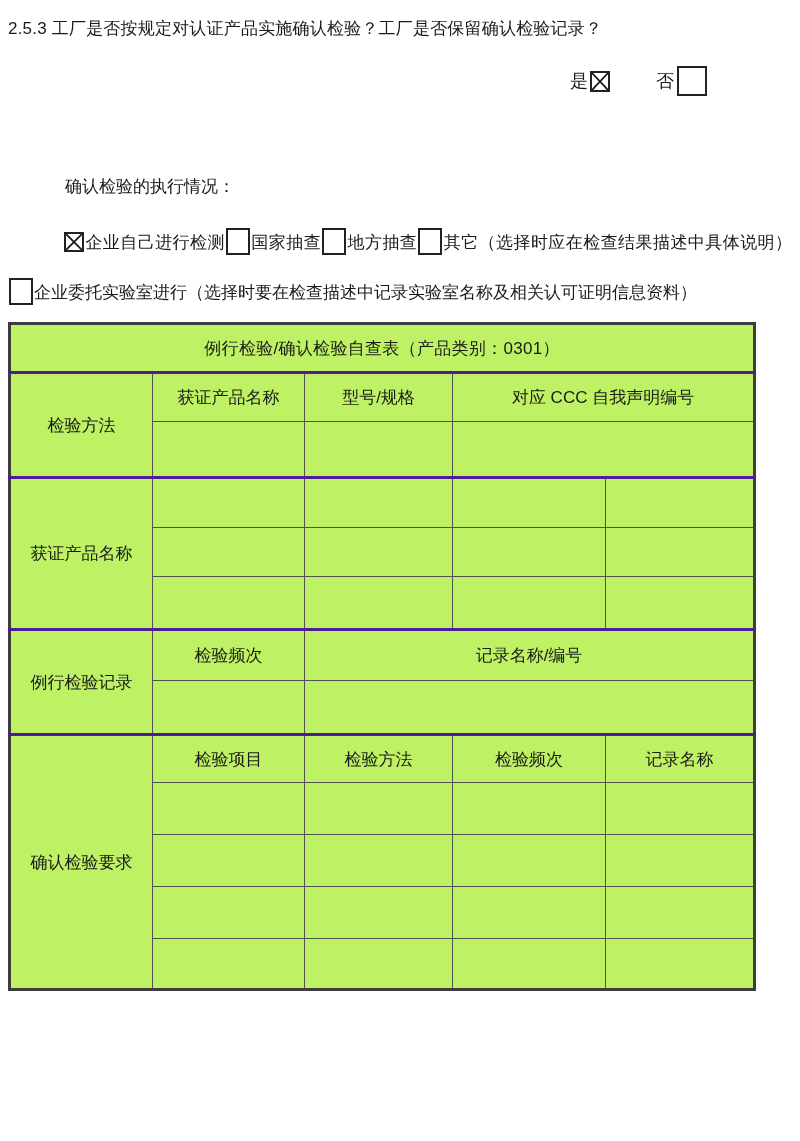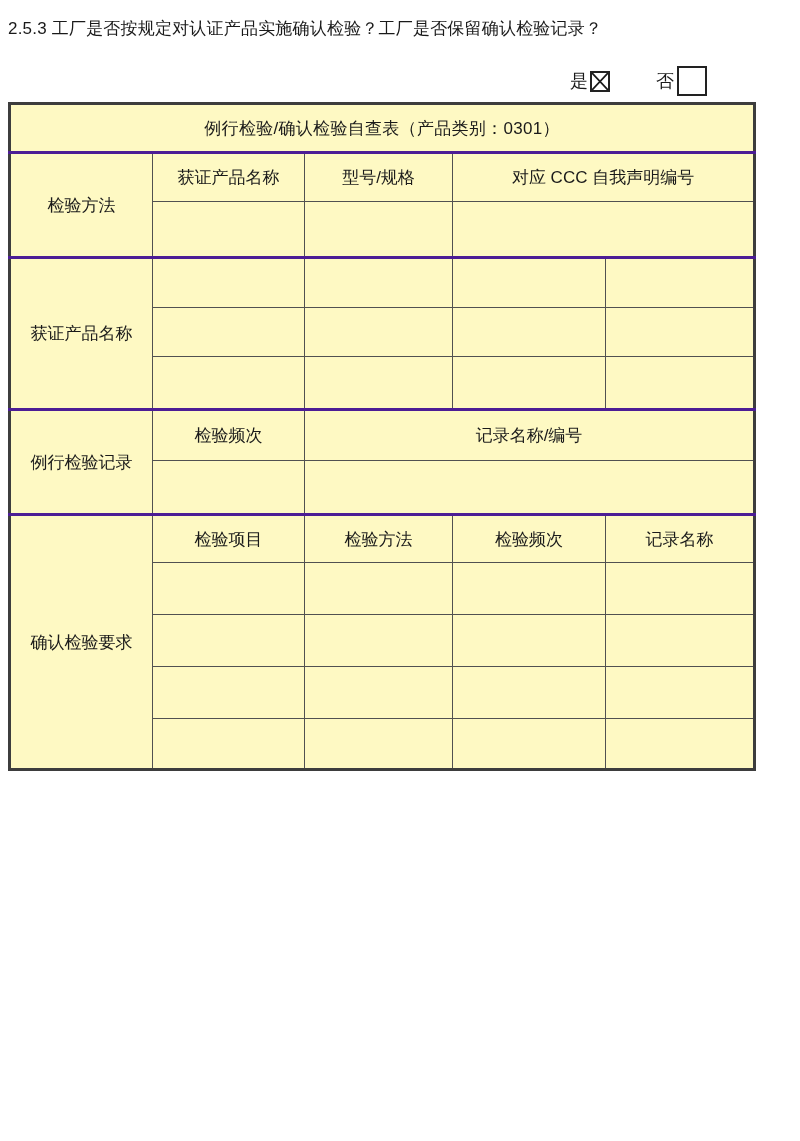--- a/index.html
+++ b/index.html
@@ -70,21 +70,21 @@
     margin-top: 4px;
     border: 3px solid #3d3d3d;
   }
   table.selfcheck td {
     border: 1.5px solid #515151;
     text-align: center;
     vertical-align: middle;
     font-size: 17px;
     padding: 2px;
     overflow: hidden;
-    background: #fef9c3;
+    background: #bef264;
   }
   table.selfcheck tr.thick td { border-top: 3px solid #4c1d95; }
   table.selfcheck td.title-cell { font-size: 17px; letter-spacing: 0.3px; }
 </style>
 </head>
 <body>
 
 <div class="page">
 
   <p class="question">2.5.3 工厂是否按规定对认证产品实施确认检验？工厂是否保留确认检验记录？</p>
@@ -97,21 +97,25 @@
             <path d="M0,0 L10,10 M10,0 L0,10" stroke="#1a1a1a" stroke-width="1.8" vector-effect="non-scaling-stroke" fill="none"></path>
           </svg>
         </span>
     </span>
     <span class="no-group">
       <span class="lbl">否</span>
       <span class="cb cb-no"></span>
     </span>
   </div>
 
-
+  <p class="exec">确认检验的执行情况：</p>
+
+  <p class="options"><span class="cb cb-inline checked"><svg viewBox="0 0 10 10" preserveAspectRatio="none">
+          <path d="M0,0 L10,10 M10,0 L0,10" stroke="#1a1a1a" stroke-width="1.8" vector-effect="non-scaling-stroke" fill="none"></path>
+        </svg></span><span>企业自己进行检测</span><span class="cb cb-inline"></span><span>国家抽查</span><span class="cb cb-inline"></span><span>地方抽查</span><span class="cb cb-inline"></span><span>其它（选择时应在检查结果描述中具体说明）</span><span class="cb cb-inline"></span><span>企业委托实验室进行（选择时要在检查描述中记录实验室名称及相关认可证明信息资料）</span></p>
 
 
   <table class="selfcheck">
     <colgroup>
         <col style="width: 143px;">
         <col style="width: 152px;">
         <col style="width: 148px;">
         <col style="width: 153px;">
         <col style="width: 149px;">
       </colgroup>

